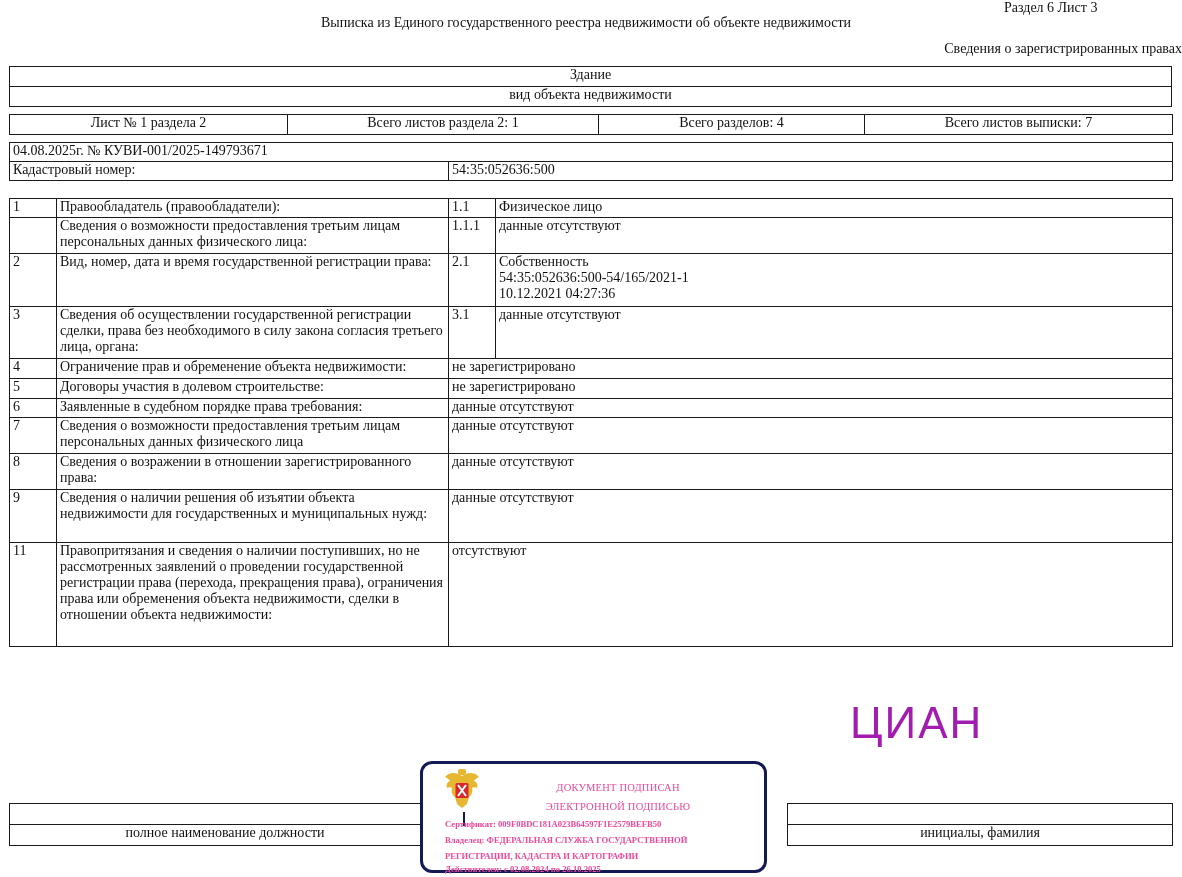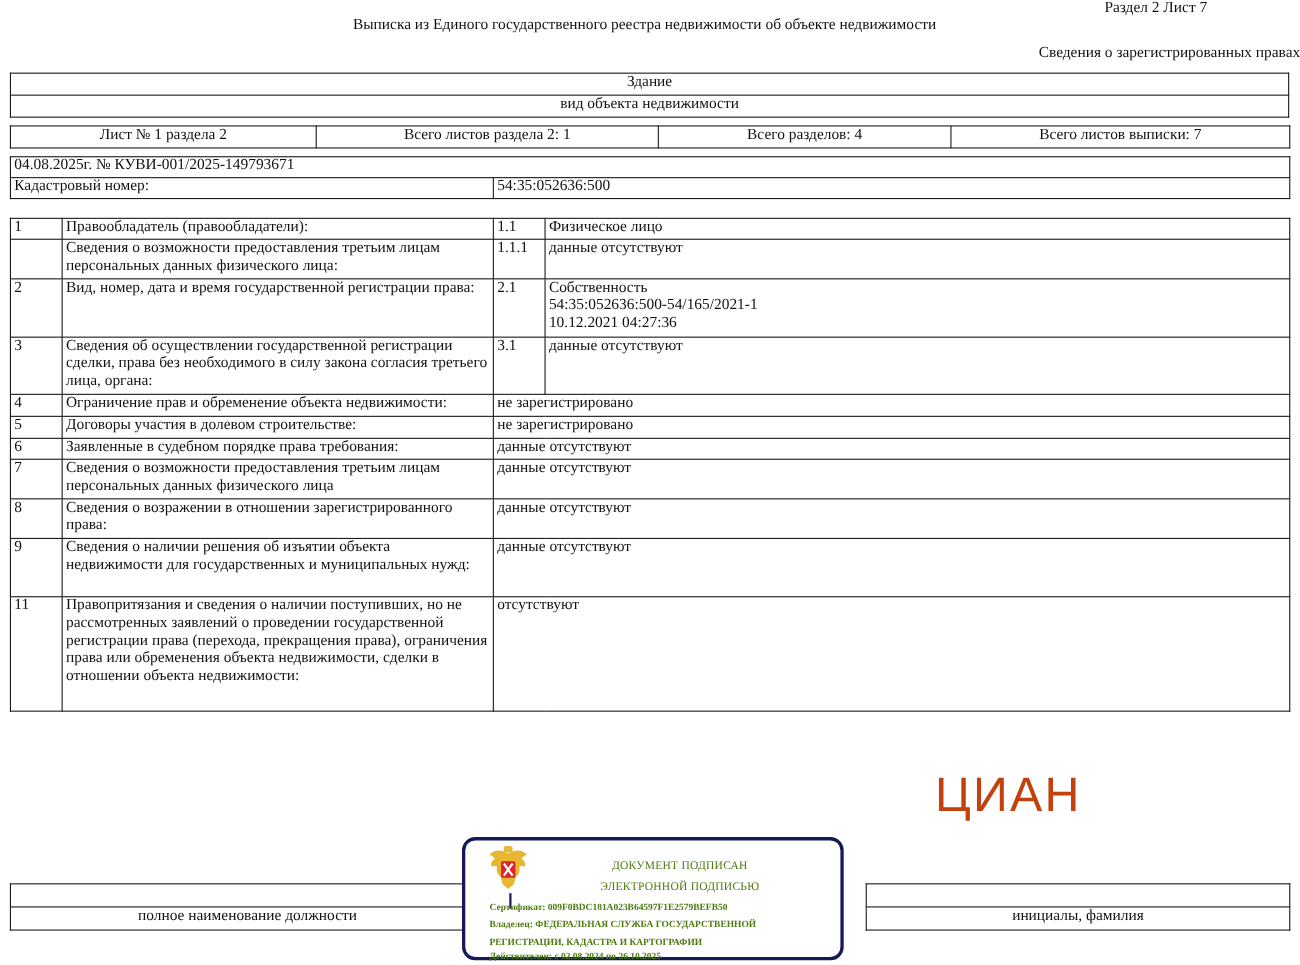--- a/index.html
+++ b/index.html
@@ -26,38 +26,38 @@
   .t-main { left: 9px; top: 198px; width: 1163px; }
   .t-main td { padding-top: 1px; }
 
   .t-sign { left: 9px; top: 803px; width: 1163px; }
   .t-sign td { height: 21px; text-align: center; padding-top: 3px; }
   .t-sign td.gap { border: none; }
 
   .stamp {
     position: absolute; left: 420px; top: 761px; width: 347px; height: 112px;
     border: 3px solid #141a55; border-radius: 12px; background: #ffffff;
-    font-family: "Liberation Serif", "DejaVu Serif", serif; color: #4d7c0f;
+    font-family: "Liberation Serif", "DejaVu Serif", serif; color: #ec4899;
   }
   .stamp .emblem { position: absolute; left: 20px; top: 4px; width: 38px; height: 44px; }
   .stamp .stem { position: absolute; left: 40px; top: 48px; width: 2px; height: 14px; background: #141a55; }
   .stamp .l1 { position: absolute; left: 60px; width: 270px; top: 16px; text-align: center; font-size: 10.5px; letter-spacing: 0.2px; }
   .stamp .l2 { position: absolute; left: 60px; width: 270px; top: 35px; text-align: center; font-size: 10.5px; letter-spacing: 0.2px; }
   .stamp .sm { position: absolute; left: 22px; font-size: 8.6px; white-space: nowrap; font-weight: bold; }
   .stamp .c1 { top: 52px; }
   .stamp .c2 { top: 68px; }
   .stamp .c3 { top: 84px; }
   .stamp .c4 { top: 97px; }
 
-  .watermark { position: absolute; left: 850px; top: 715px; font-family: "Liberation Sans", sans-serif; font-size: 44px; color: #c2410c; letter-spacing: 2px; }
+  .watermark { position: absolute; left: 850px; top: 715px; font-family: "Liberation Sans", sans-serif; font-size: 44px; color: #a21caf; letter-spacing: 2px; }
 </style>
 </head>
 <body>
 
-<div class="abs page-num">Раздел 2  Лист 7</div>
+<div class="abs page-num">Раздел 6  Лист 3</div>
 <div class="abs doc-title">Выписка из Единого государственного реестра недвижимости об объекте недвижимости</div>
 <div class="abs doc-subtitle">Сведения о зарегистрированных правах</div>
 
 <table class="grid t-object">
   <tbody>
       <tr>
         <td>Здание</td>
       </tr>
   <tr>
         <td>вид объекта недвижимости</td>

